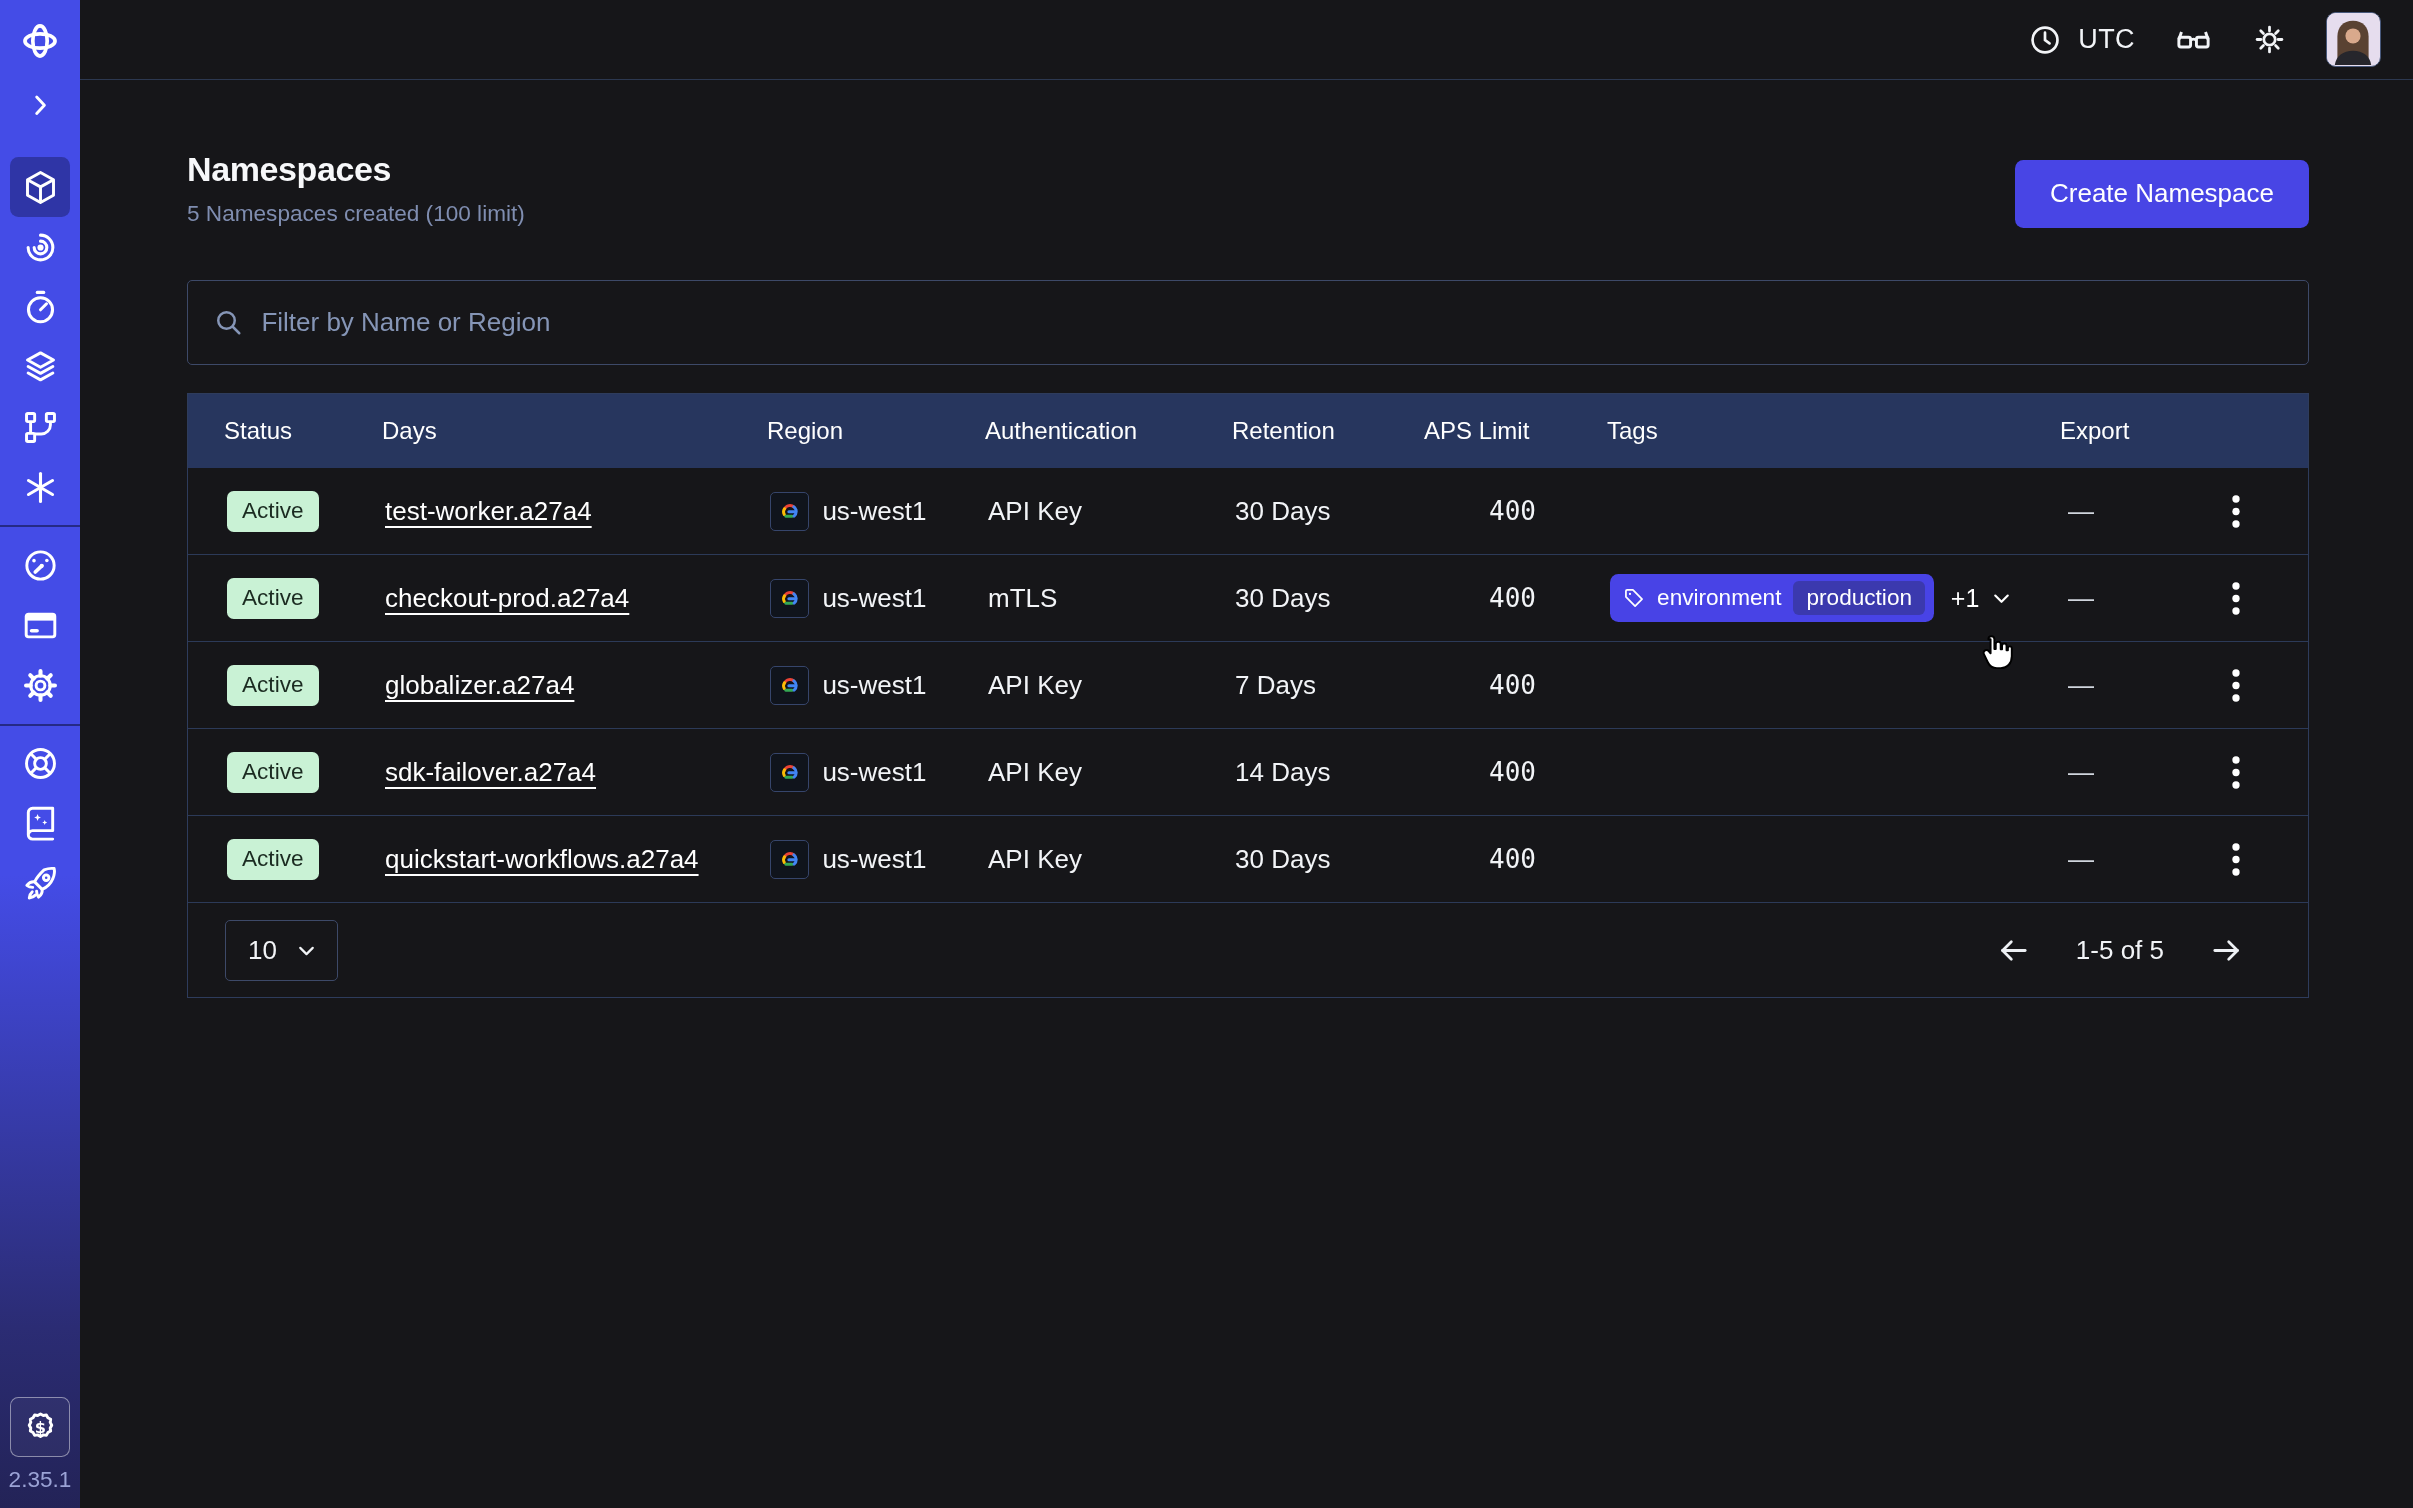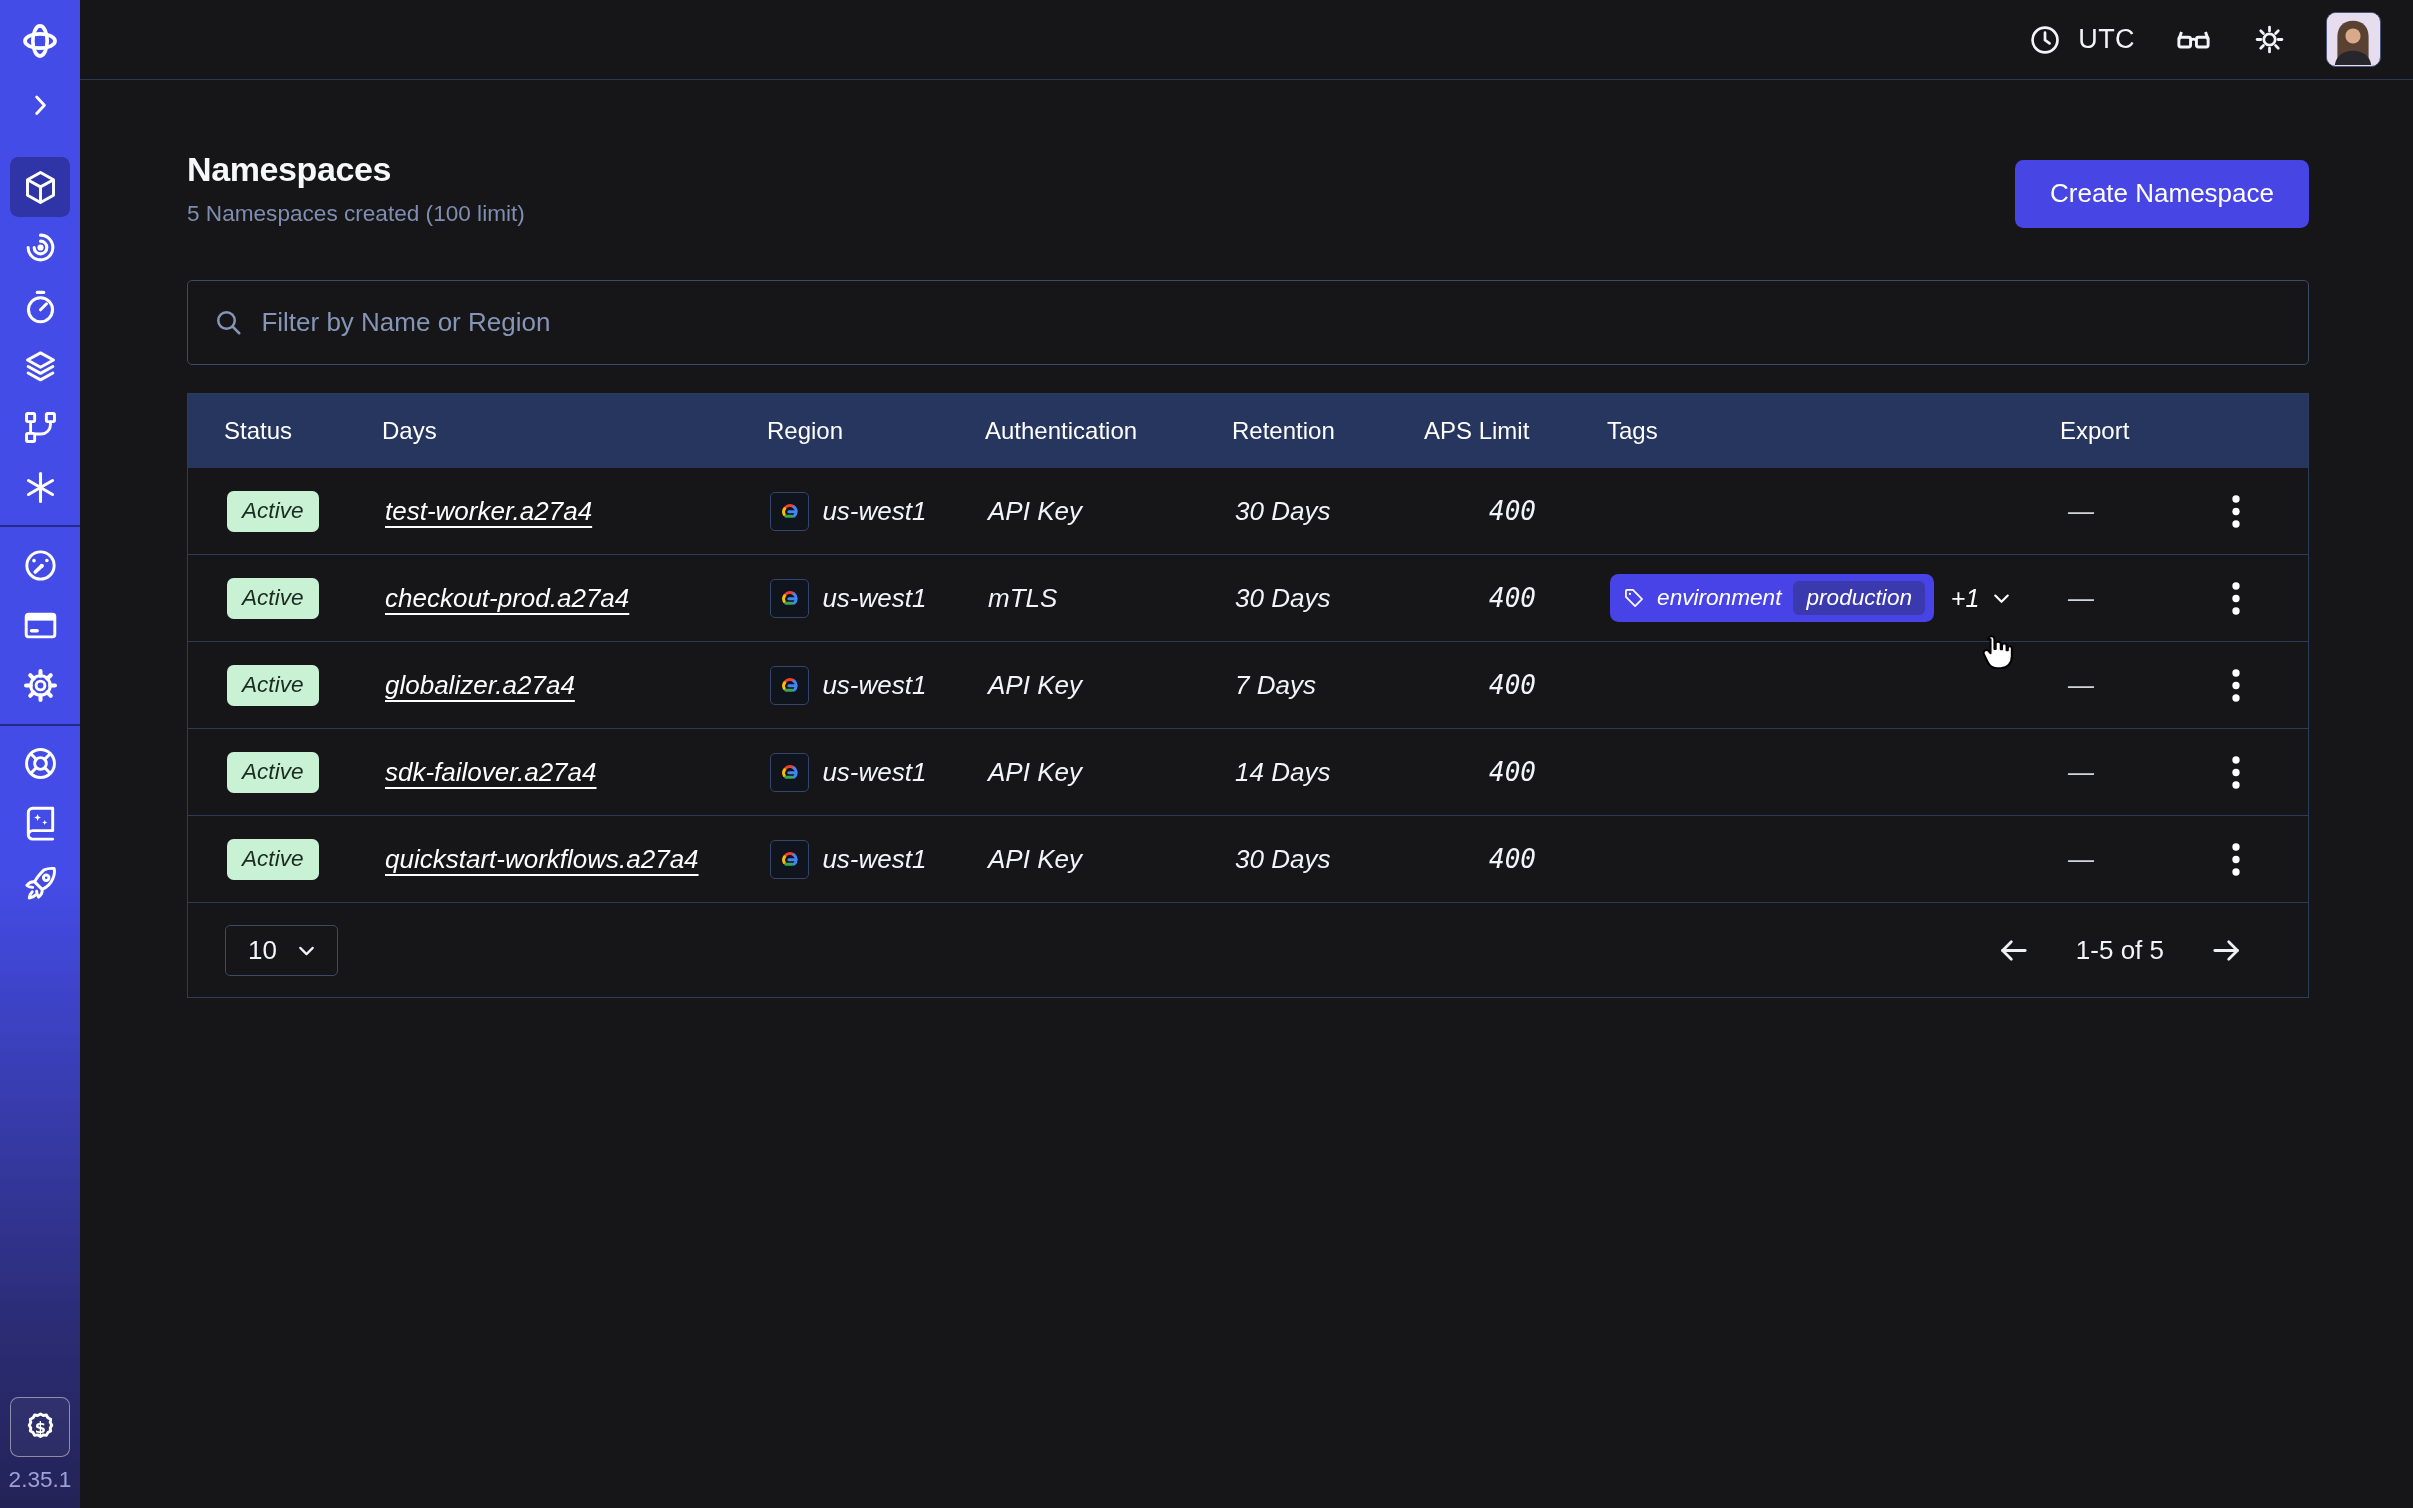--- a/index.html
+++ b/index.html
@@ -68,21 +68,21 @@
   }
   .search-box input::placeholder { color:#8595B6; }
 
   
   .table { margin-top:28.5px; border:1.7px solid #2E3C5C; background:#161619; }
   .thead, .trow {
     display:grid; grid-template-columns:158px 385px 218px 247px 192px 183px 453px 1fr;
     align-items:center; padding-left:39px;
   }
   .thead { background:#27365E; height:74px; color:#FFFFFF; font-size:24px; font-weight:500;padding-left:36px; }
-  .trow { height:87px; border-bottom:1.7px solid #2C3A58; color:#F2F4F7; font-size:26px;font-style:italic; }
+  .trow { height:87px; border-bottom:1.7px solid #2C3A58; color:#F2F4F7; font-size:26px; }
   .trow:last-of-type { border-bottom:1.7px solid #2C3A58; }
   .badge-active {
     display:inline-block; background:#C9F2D5; color:#1B2B21; font-size:22.6px; font-weight:500;
     padding:7.5px 15px; border-radius:6.7px;
   }
   .ns-link { color:#FFFFFF; text-decoration:underline; text-underline-offset:5.9px; text-decoration-thickness:1.7px; cursor:pointer; }
   .region-cell { display:flex; align-items:center; gap:13.4px; }
   .cloud-box {
     width:39px; height:39px; border:1.7px solid #36456B; border-radius:5px; background:#10141C;
     display:flex; align-items:center; justify-content:center;
@@ -96,21 +96,21 @@
   .tag-key { color:#fff; font-size:22.6px; }
   .tag-val { background:#3B39AE; color:#fff; font-size:22.6px; padding:4.2px 13.4px; border-radius:5.9px; }
   .tag-more { display:flex; align-items:center; gap:10px; color:#fff; font-size:25px; cursor:pointer; }
   .export-cell { display:flex; align-items:center; justify-content:space-between; padding-right:52px; }
   .dash { color:#D0D5DD; font-size:26px; padding-left:5px; }
   .kebab-btn { cursor:pointer; display:flex; align-items:center; justify-content:center; width:40px; height:50px; }
 
   .tfoot { height:94px; display:flex; align-items:center; justify-content:space-between; padding:0 64px 0 37px; }
   .page-size {
     display:flex; align-items:center; gap:17px; border:1.7px solid #3D4968; border-radius:5px;
-    height:51px; padding:0 18.4px 0 22px; color:#F2F4F7; font-size:26px; cursor:pointer; background:transparent;
+    height:61px; padding:0 18.4px 0 22px; color:#F2F4F7; font-size:26px; cursor:pointer; background:transparent;
   }
   .pager { display:flex; align-items:center; gap:45px; color:#F2F4F7; }
   .pager-range { font-size:26px; }
   .pager-arrow { cursor:pointer; display:flex; align-items:center; color:#EDF0F4; }
 
   .cursor-overlay { position:absolute; left:1974px; top:630px; z-index:50; pointer-events:none; }
 
   svg { display:block; }
 </style>
 </head>

